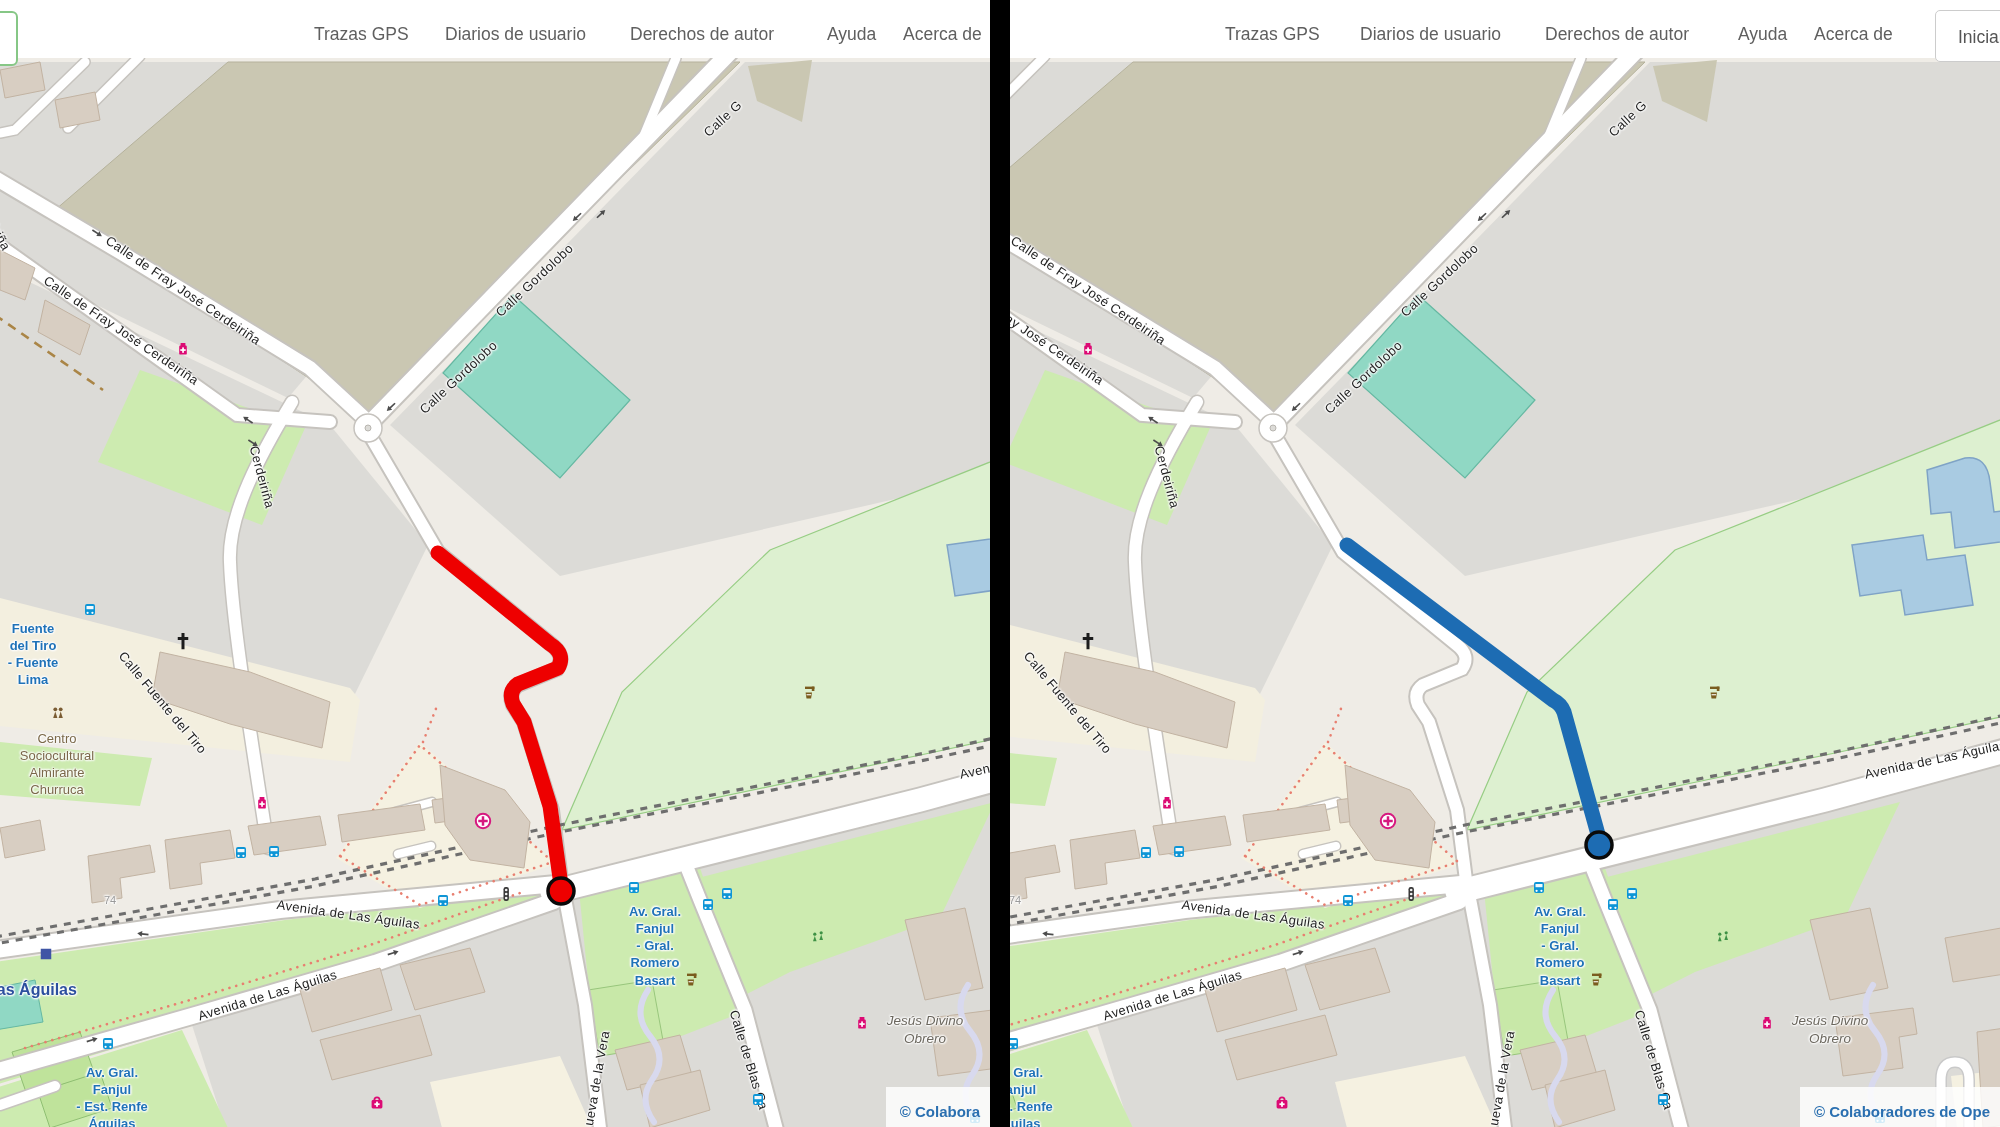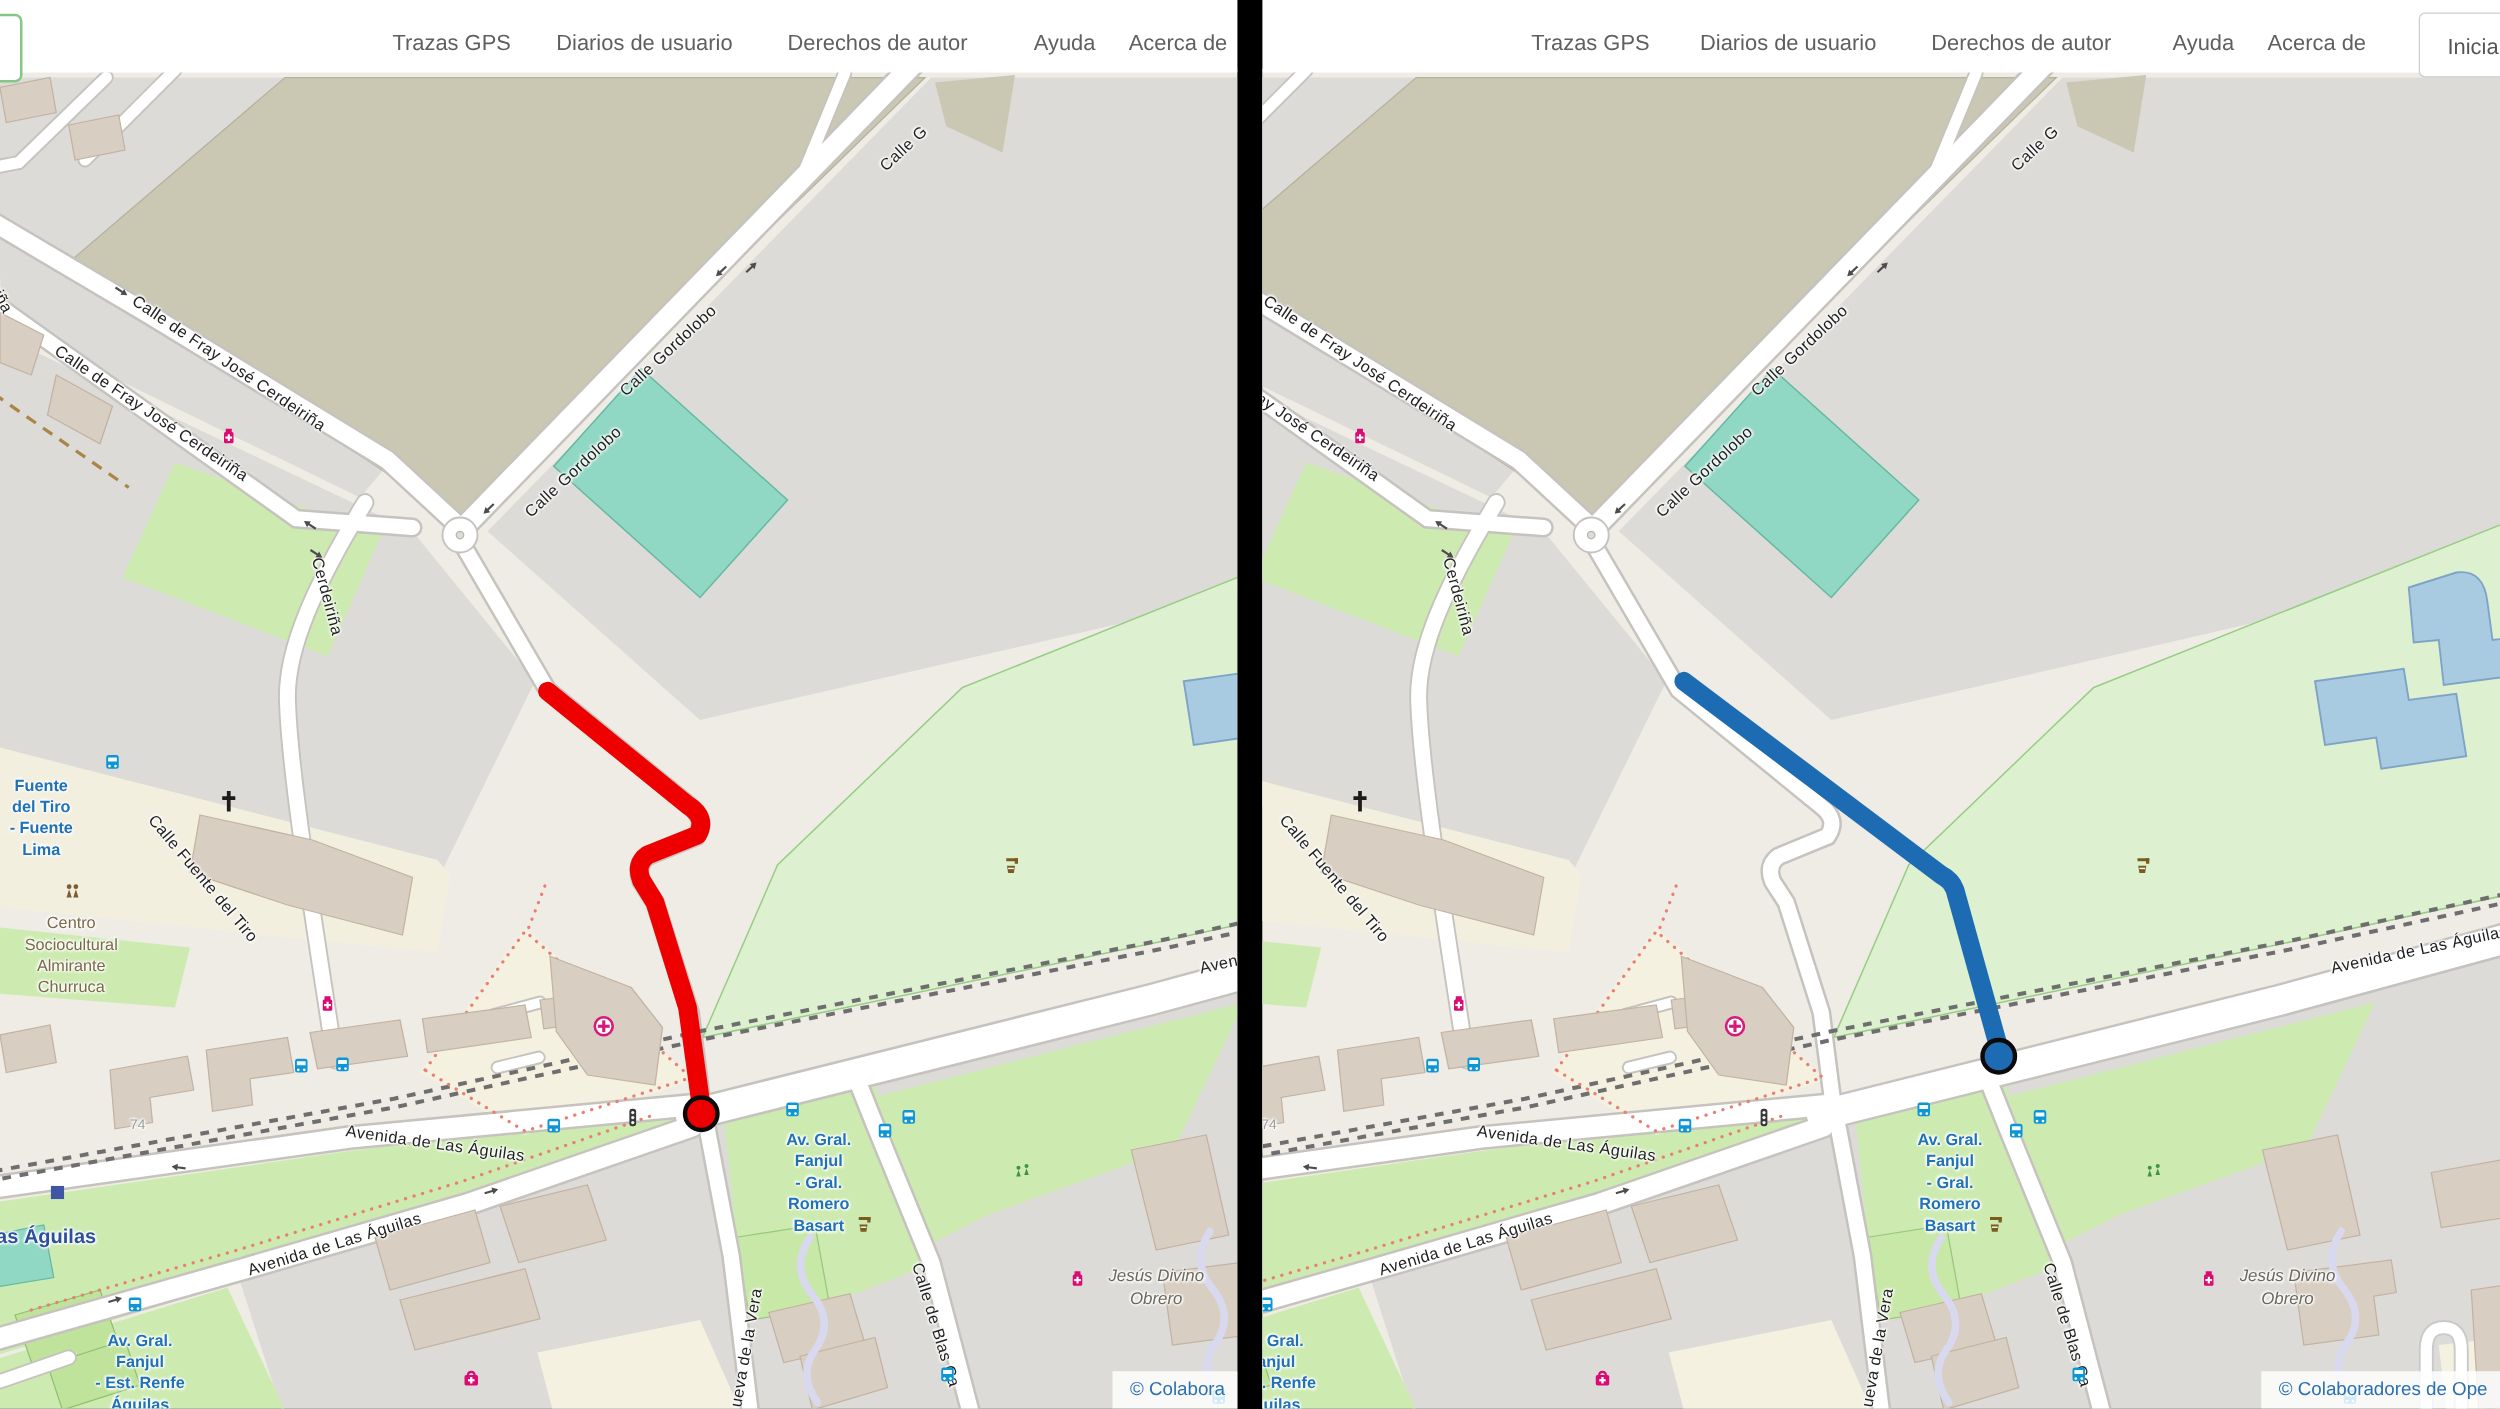--- a/index.html
+++ b/index.html
@@ -25,21 +25,21 @@
        text-shadow:0 0 2px #fff,0 0 2px #fff,0 0 3px #fff,1px 1px 2px #fff,-1px -1px 2px #fff;}
   .lbl.st{font-size:13px;color:#1f1f1f;letter-spacing:.4px;}
   .lbl.bl{font-size:13px;color:#1f72b8;text-align:center;font-weight:bold;}
   .lbl.stn{font-size:16px;color:#2c4f9e;font-weight:bold;}
   .lbl.br{font-size:13px;color:#7a6849;text-align:center;}
   .lbl.it{font-size:13.5px;color:#6b675e;font-style:italic;text-align:center;}
   .lbl.num{font-size:11px;color:#9a9a9a;}
   .ic{position:absolute;overflow:visible;}
   
   .attrib{position:absolute;bottom:0;right:0;background:rgba(255,255,255,.82);color:#2a6fb0;
-          font-size:15px;font-weight:normal;padding:6px 10px 7px 14px;white-space:nowrap;z-index:25;}
+          font-size:15px;font-weight:bold;padding:16px 10px 7px 14px;white-space:nowrap;z-index:25;}
   #panel-left .attrib{max-width:108px;overflow:hidden;}
 </style>
 </head>
 <body>
 
 <svg width="0" height="0" style="position:absolute">
 <defs>
   <g id="sym-bus">
         <rect x="3" y="2" width="10" height="11" rx="2" fill="#0d95d6"></rect>
         <rect x="4.5" y="4" width="7" height="3.2" fill="#fff" opacity=".95"></rect>

